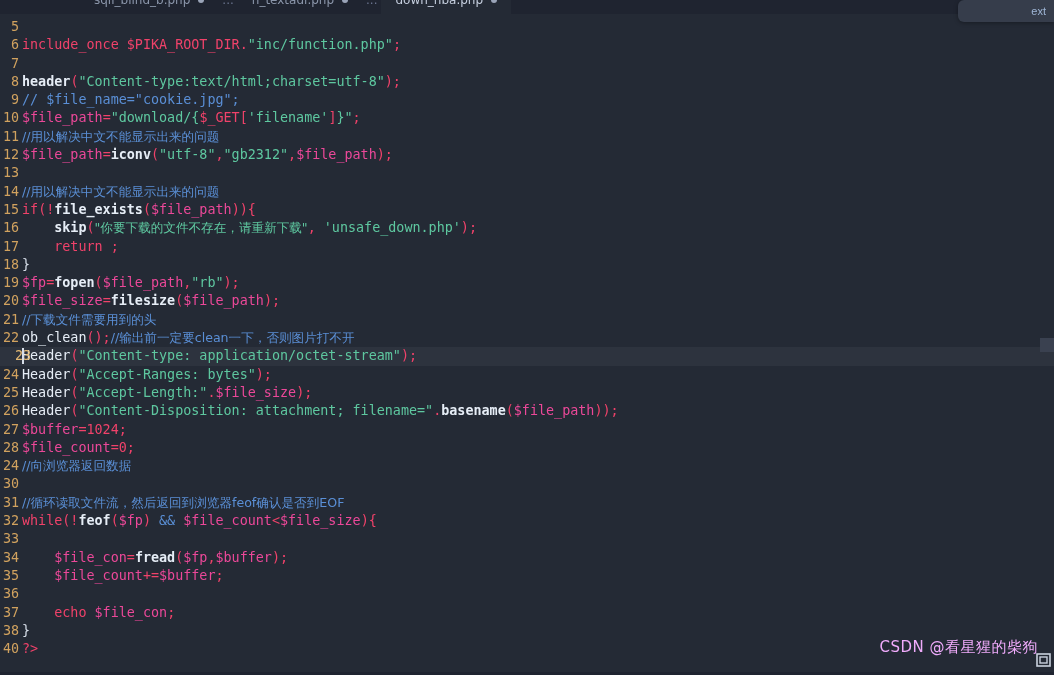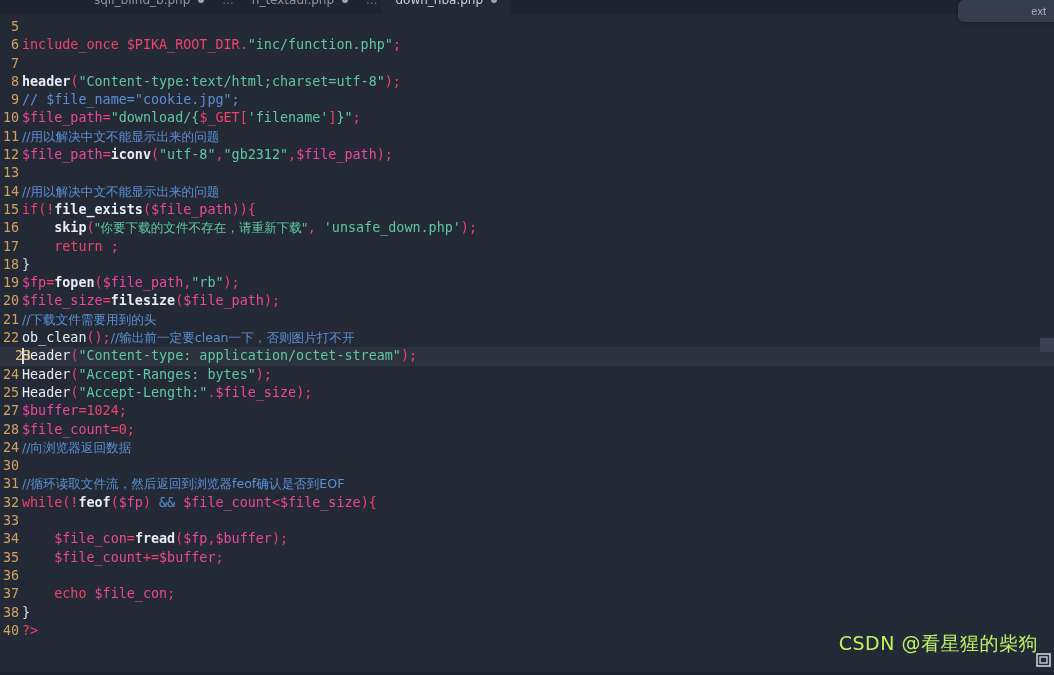--- a/index.html
+++ b/index.html
@@ -186,22 +186,22 @@
     height: 14px;
     z-index: 25;
   }
 
   
   .watermark {
     position: absolute;
     right: 16px;
     bottom: 18px;
     font-family: "DejaVu Sans", sans-serif;
-    font-size: 19px;
-    color: #bef264;
+    font-size: 15px;
+    color: #f0abfc;
     letter-spacing: 0.5px;
     z-index: 40;
     pointer-events: none;
     white-space: nowrap;
   }
 
   
   .bottom-line {
     position: absolute;
     left: 0; right: 0; bottom: 0;
@@ -254,20 +254,21 @@
         <div class="row"><span class="gutter">16</span><span class="code">    <span class="fn">skip</span><span class="punc">(</span><span class="str cjk">"你要下载的文件不存在，请重新下载"</span><span class="punc">,</span> <span class="str">'unsafe_down.php'</span><span class="punc">);</span></span></div>
         <div class="row"><span class="gutter">17</span><span class="code">    <span class="kw">return</span> <span class="punc">;</span></span></div>
         <div class="row"><span class="gutter">18</span><span class="code"><span class="plain">}</span></span></div>
         <div class="row"><span class="gutter">19</span><span class="code"><span class="var">$fp</span><span class="punc">=</span><span class="fn">fopen</span><span class="punc">(</span><span class="var">$file_path</span><span class="punc">,</span><span class="str">"rb"</span><span class="punc">);</span></span></div>
         <div class="row"><span class="gutter">20</span><span class="code"><span class="var">$file_size</span><span class="punc">=</span><span class="fn">filesize</span><span class="punc">(</span><span class="var">$file_path</span><span class="punc">);</span></span></div>
         <div class="row"><span class="gutter">21</span><span class="code"><span class="cmt cjk">//下载文件需要用到的头</span></span></div>
         <div class="row"><span class="gutter">22</span><span class="code"><span class="fnw">ob_clean</span><span class="punc">();</span><span class="cmt cjk">//输出前一定要clean一下，否则图片打不开</span></span></div>
         <div class="row active"><span class="gutter">23</span><span class="caret"></span><span class="code"><span class="fnw">Header</span><span class="punc">(</span><span class="str">"Content-type: application/octet-stream"</span><span class="punc">);</span></span></div>
         <div class="row"><span class="gutter">24</span><span class="code"><span class="fnw">Header</span><span class="punc">(</span><span class="str">"Accept-Ranges: bytes"</span><span class="punc">);</span></span></div>
         <div class="row"><span class="gutter">25</span><span class="code"><span class="fnw">Header</span><span class="punc">(</span><span class="str">"Accept-Length:"</span><span class="punc">.</span><span class="var">$file_size</span><span class="punc">);</span></span></div>
+        <div class="row"><span class="gutter">26</span><span class="code"><span class="fnw">Header</span><span class="punc">(</span><span class="str">"Content-Disposition: attachment; filename="</span><span class="punc">.</span><span class="fn">basename</span><span class="punc">(</span><span class="var">$file_path</span><span class="punc">));</span></span></div>
         <div class="row"><span class="gutter">27</span><span class="code"><span class="var">$buffer</span><span class="punc">=</span><span class="num">1024</span><span class="punc">;</span></span></div>
         <div class="row"><span class="gutter">28</span><span class="code"><span class="var">$file_count</span><span class="punc">=</span><span class="num">0</span><span class="punc">;</span></span></div>
         <div class="row"><span class="gutter">24</span><span class="code"><span class="cmt cjk">//向浏览器返回数据</span></span></div>
         <div class="row"><span class="gutter">30</span><span class="code">&nbsp;</span></div>
         <div class="row"><span class="gutter">31</span><span class="code"><span class="cmt cjk">//循环读取文件流，然后返回到浏览器feof确认是否到EOF</span></span></div>
         <div class="row"><span class="gutter">32</span><span class="code"><span class="kw">while</span><span class="punc">(!</span><span class="fn">feof</span><span class="punc">(</span><span class="var">$fp</span><span class="punc">)</span> <span class="cmt">&amp;&amp;</span> <span class="var">$file_count</span><span class="punc">&lt;</span><span class="var">$file_size</span><span class="punc">){</span></span></div>
         <div class="row"><span class="gutter">33</span><span class="code">&nbsp;</span></div>
         <div class="row"><span class="gutter">34</span><span class="code">    <span class="var">$file_con</span><span class="punc">=</span><span class="fn">fread</span><span class="punc">(</span><span class="var">$fp</span><span class="punc">,</span><span class="var">$buffer</span><span class="punc">);</span></span></div>
         <div class="row"><span class="gutter">35</span><span class="code">    <span class="var">$file_count</span><span class="punc">+=</span><span class="var">$buffer</span><span class="punc">;</span></span></div>
         <div class="row"><span class="gutter">36</span><span class="code">&nbsp;</span></div>

